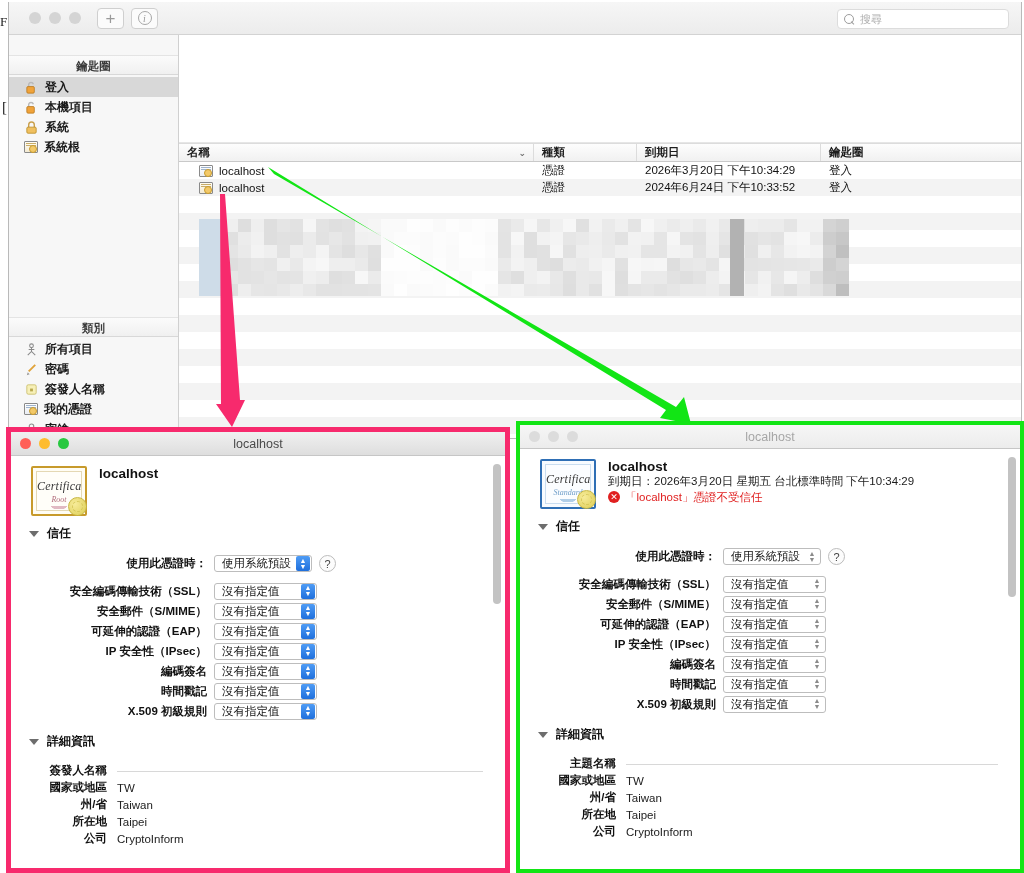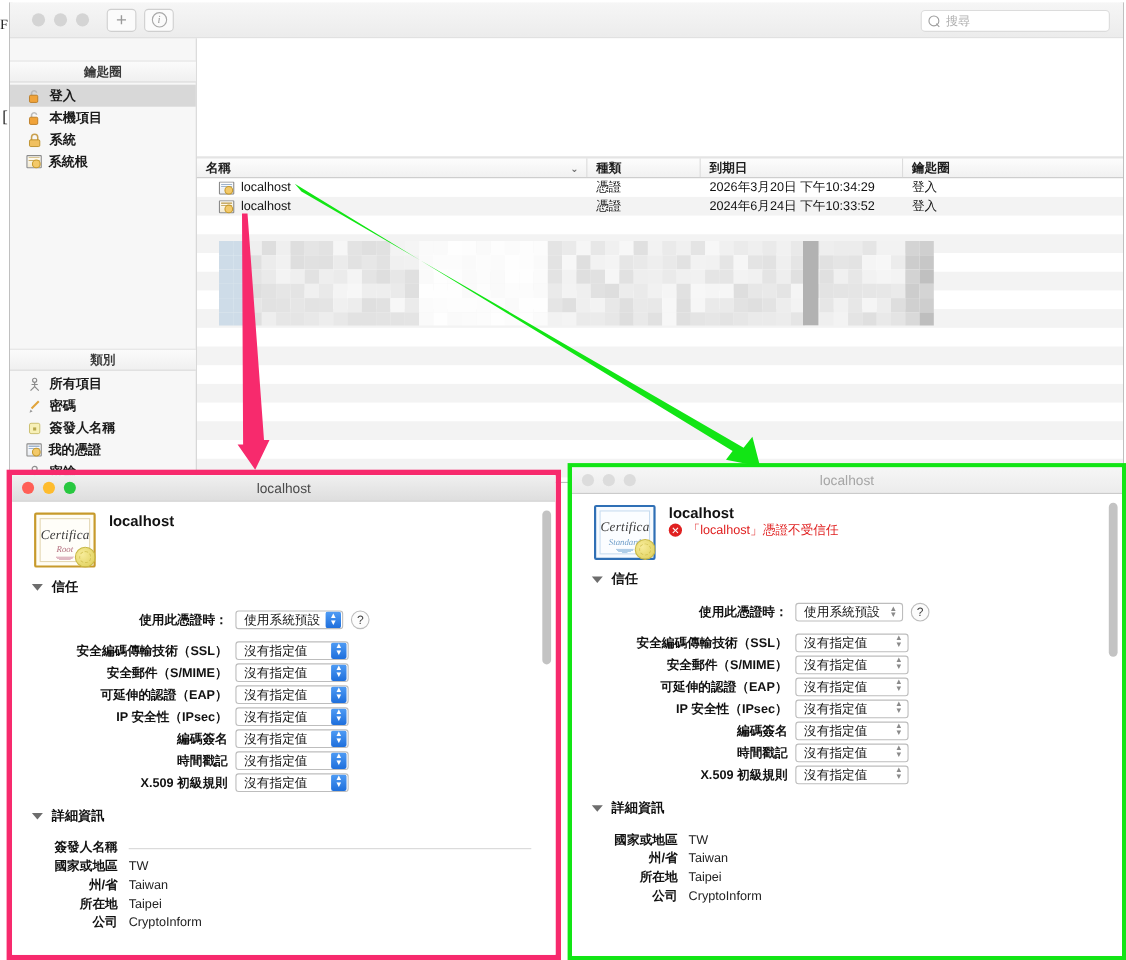--- a/index.html
+++ b/index.html
@@ -876,20 +876,21 @@
           <div class="cert-big std">
             <div class="inner">
               <div class="word">Certificate</div>
               <div class="word2">Standard</div>
               <div class="squiggle"></div>
             </div>
             <div class="seal"></div>
           </div>
           <div class="hdr-txt">
             <div class="hdr-name">localhost</div>
+            <div class="hdr-line">到期日：2026年3月20日 星期五 台北標準時間 下午10:34:29</div>
             <div class="hdr-err">
               <span class="err-x">✕</span>
               <span>「localhost」憑證不受信任</span>
             </div>
           </div>
         </div>
 
         <div class="disclose">
           <span class="tri"></span>
           <span class="lbl">信任</span>
@@ -980,20 +981,24 @@
             </div>
           </div>
 
         <div class="disclose" style="padding-top:12px;">
           <span class="tri"></span>
           <span class="lbl">詳細資訊</span>
         </div>
 
         <div class="details" id="right-details">
             <div class="drow">
+              <span class="dcap" style="width: 96px;">主題名稱</span>
+              <span class="dline" style="margin-right: 22px;"></span>
+            </div>
+            <div class="drow">
               <span class="dcap" style="width: 96px;">國家或地區</span>
               <span class="dval">TW</span>
             </div>
             <div class="drow">
               <span class="dcap" style="width: 96px;">州/省</span>
               <span class="dval">Taiwan</span>
             </div>
             <div class="drow">
               <span class="dcap" style="width: 96px;">所在地</span>
               <span class="dval">Taipei</span>

